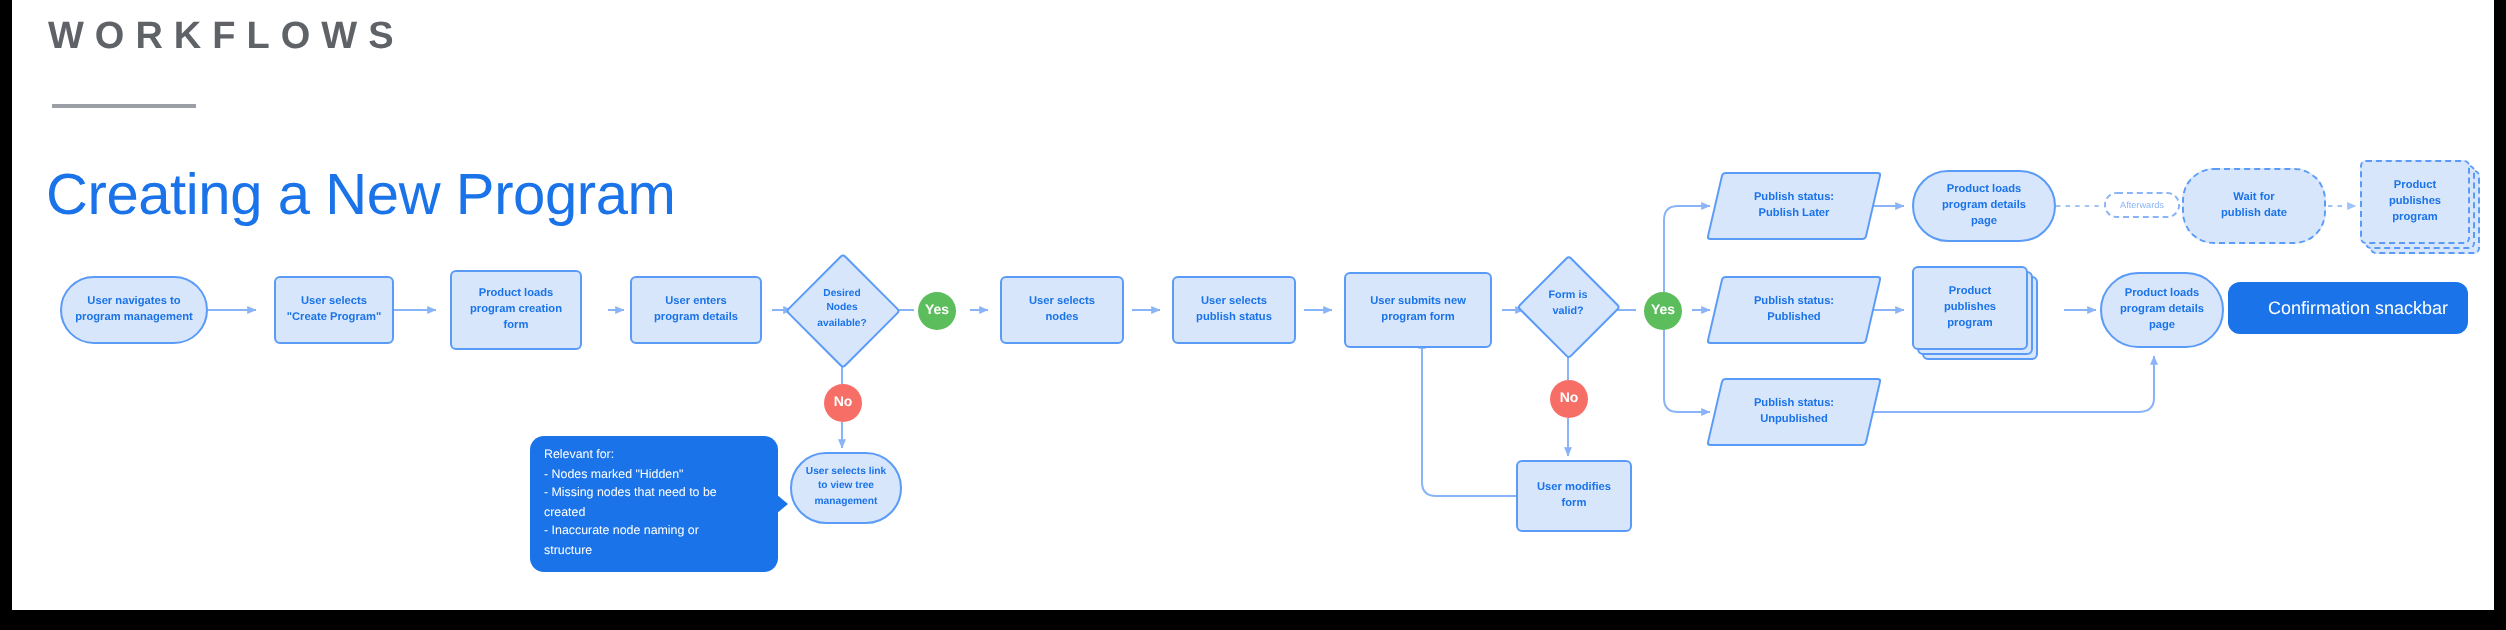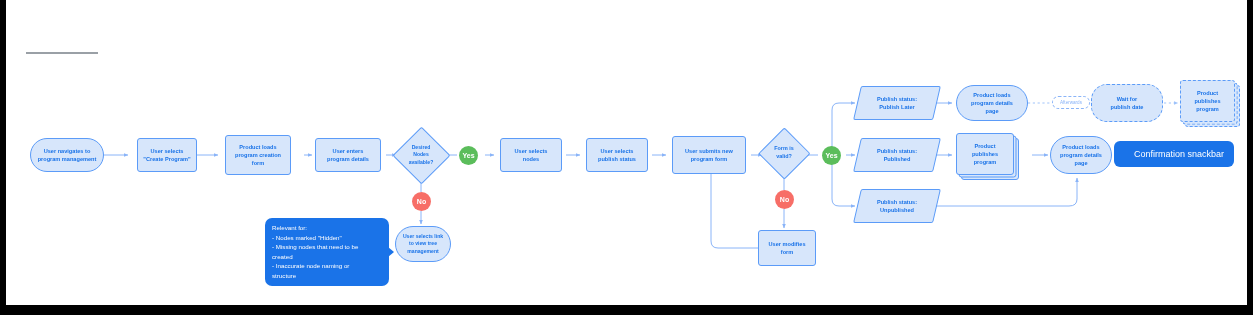--- a/index.html
+++ b/index.html
@@ -161,21 +161,23 @@
     width: 1241px; height: 305px;
     z-index: 1; pointer-events: none;
   }
 </style>
 </head>
 <body>
 
 <div id="page">
   <div id="canvas">
 
+    <div class="hdr-kicker">WORKFLOWS</div>
     <div class="hdr-rule"></div>
+    <div class="hdr-title">Creating a New Program</div>
 
     <svg class="wires" viewBox="0 0 1241 305">
       <defs>
         <marker id="ah" markerWidth="6" markerHeight="6" refX="4.4" refY="2" orient="auto">
           <path d="M0,0 L4.6,2 L0,4 z" fill="#8ab4f8"></path>
         </marker>
         <marker id="ahd" markerWidth="6" markerHeight="6" refX="4.4" refY="2" orient="auto">
           <path d="M0,0 L4.6,2 L0,4 z" fill="#9fc3fa"></path>
         </marker>
       </defs>

